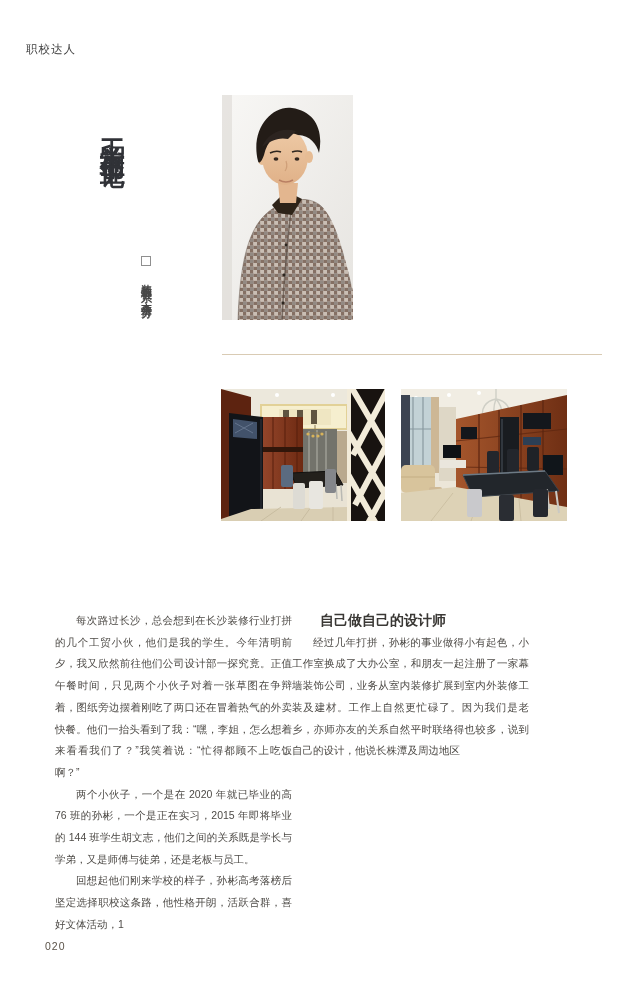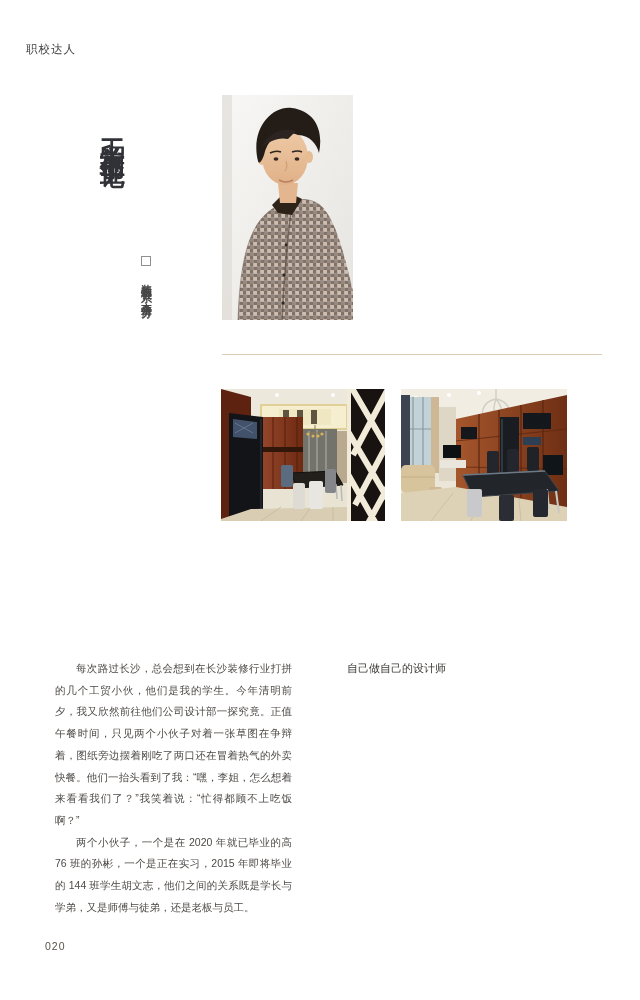--- a/index.html
+++ b/index.html
@@ -43,30 +43,30 @@
     position:absolute;left:222px;top:354px;width:380px;height:1px;background:#d9cbb4;
   }
 
   .interior{position:absolute;top:389px;height:132px;overflow:hidden;}
   .interior.one{left:221px;width:164px;}
   .interior.two{left:401px;width:166px;}
   .interior svg{display:block;width:100%;height:100%;}
 
   .columns{
     position:absolute;left:55px;top:610px;width:507px;
-    display:flex;gap:33px;margin-top:48px;
+    display:flex;
   }
   .col{width:237px;}
   .col-para{
     font-size:10.5px;line-height:21.7px;color:#4d4a46;
     text-align:justify;margin:0;
   }
   .col-para.indent{text-indent:2em;}
   .col-heading{
-    font-size:11px;line-height:21.7px;font-weight:normal;color:#3a3835;
+    font-size:14px;line-height:21.7px;font-weight:bold;color:#3a3835;
     margin:0;text-indent:2em;
   }
 
   .page-number{
     position:absolute;left:45px;top:940px;
     font-size:10.5px;color:#5a5248;letter-spacing:1px;
   }
 </style>
 </head>
 <body>
@@ -263,21 +263,23 @@
       <rect x="66" y="100" width="15" height="28" rx="2" fill="#c9c9cc"></rect>
       <rect x="98" y="106" width="15" height="26" rx="2" fill="#2a2d33"></rect>
       <rect x="132" y="100" width="15" height="28" rx="2" fill="#25282e"></rect>
     </svg>
   </div>
 
   <div class="columns">
     <div class="col">
         <div class="col-para indent">每次路过长沙，总会想到在长沙装修行业打拼的几个工贸小伙，他们是我的学生。今年清明前夕，我又欣然前往他们公司设计部一探究竟。正值午餐时间，只见两个小伙子对着一张草图在争辩着，图纸旁边摆着刚吃了两口还在冒着热气的外卖快餐。他们一抬头看到了我：“嘿，李姐，怎么想着来看看我们了？”我笑着说：“忙得都顾不上吃饭啊？”</div>
         <div class="col-para indent">两个小伙子，一个是在 2020 年就已毕业的高 76 班的孙彬，一个是正在实习，2015 年即将毕业的 144 班学生胡文志，他们之间的关系既是学长与学弟，又是师傅与徒弟，还是老板与员工。</div>
+        <div class="col-para indent">回想起他们刚来学校的样子，孙彬高考落榜后坚定选择职校这条路，他性格开朗，活跃合群，喜好文体活动，1</div>
       </div>
     <div class="col">
         <div class="col-heading">自己做自己的设计师</div>
+        <div class="col-para indent">经过几年打拼，孙彬的事业做得小有起色，小工作室换成了大办公室，和朋友一起注册了一家幕墙装饰公司，业务从室内装修扩展到室内外装修工装及建材。工作上自然更忙碌了。因为我们是老乡，亦师亦友的关系自然平时联络得也较多，说到自己的设计，他说长株潭及周边地区</div>
       </div>
   </div>
 
   <div class="page-number">020</div>
 
 </div>
 
 </body></html>

